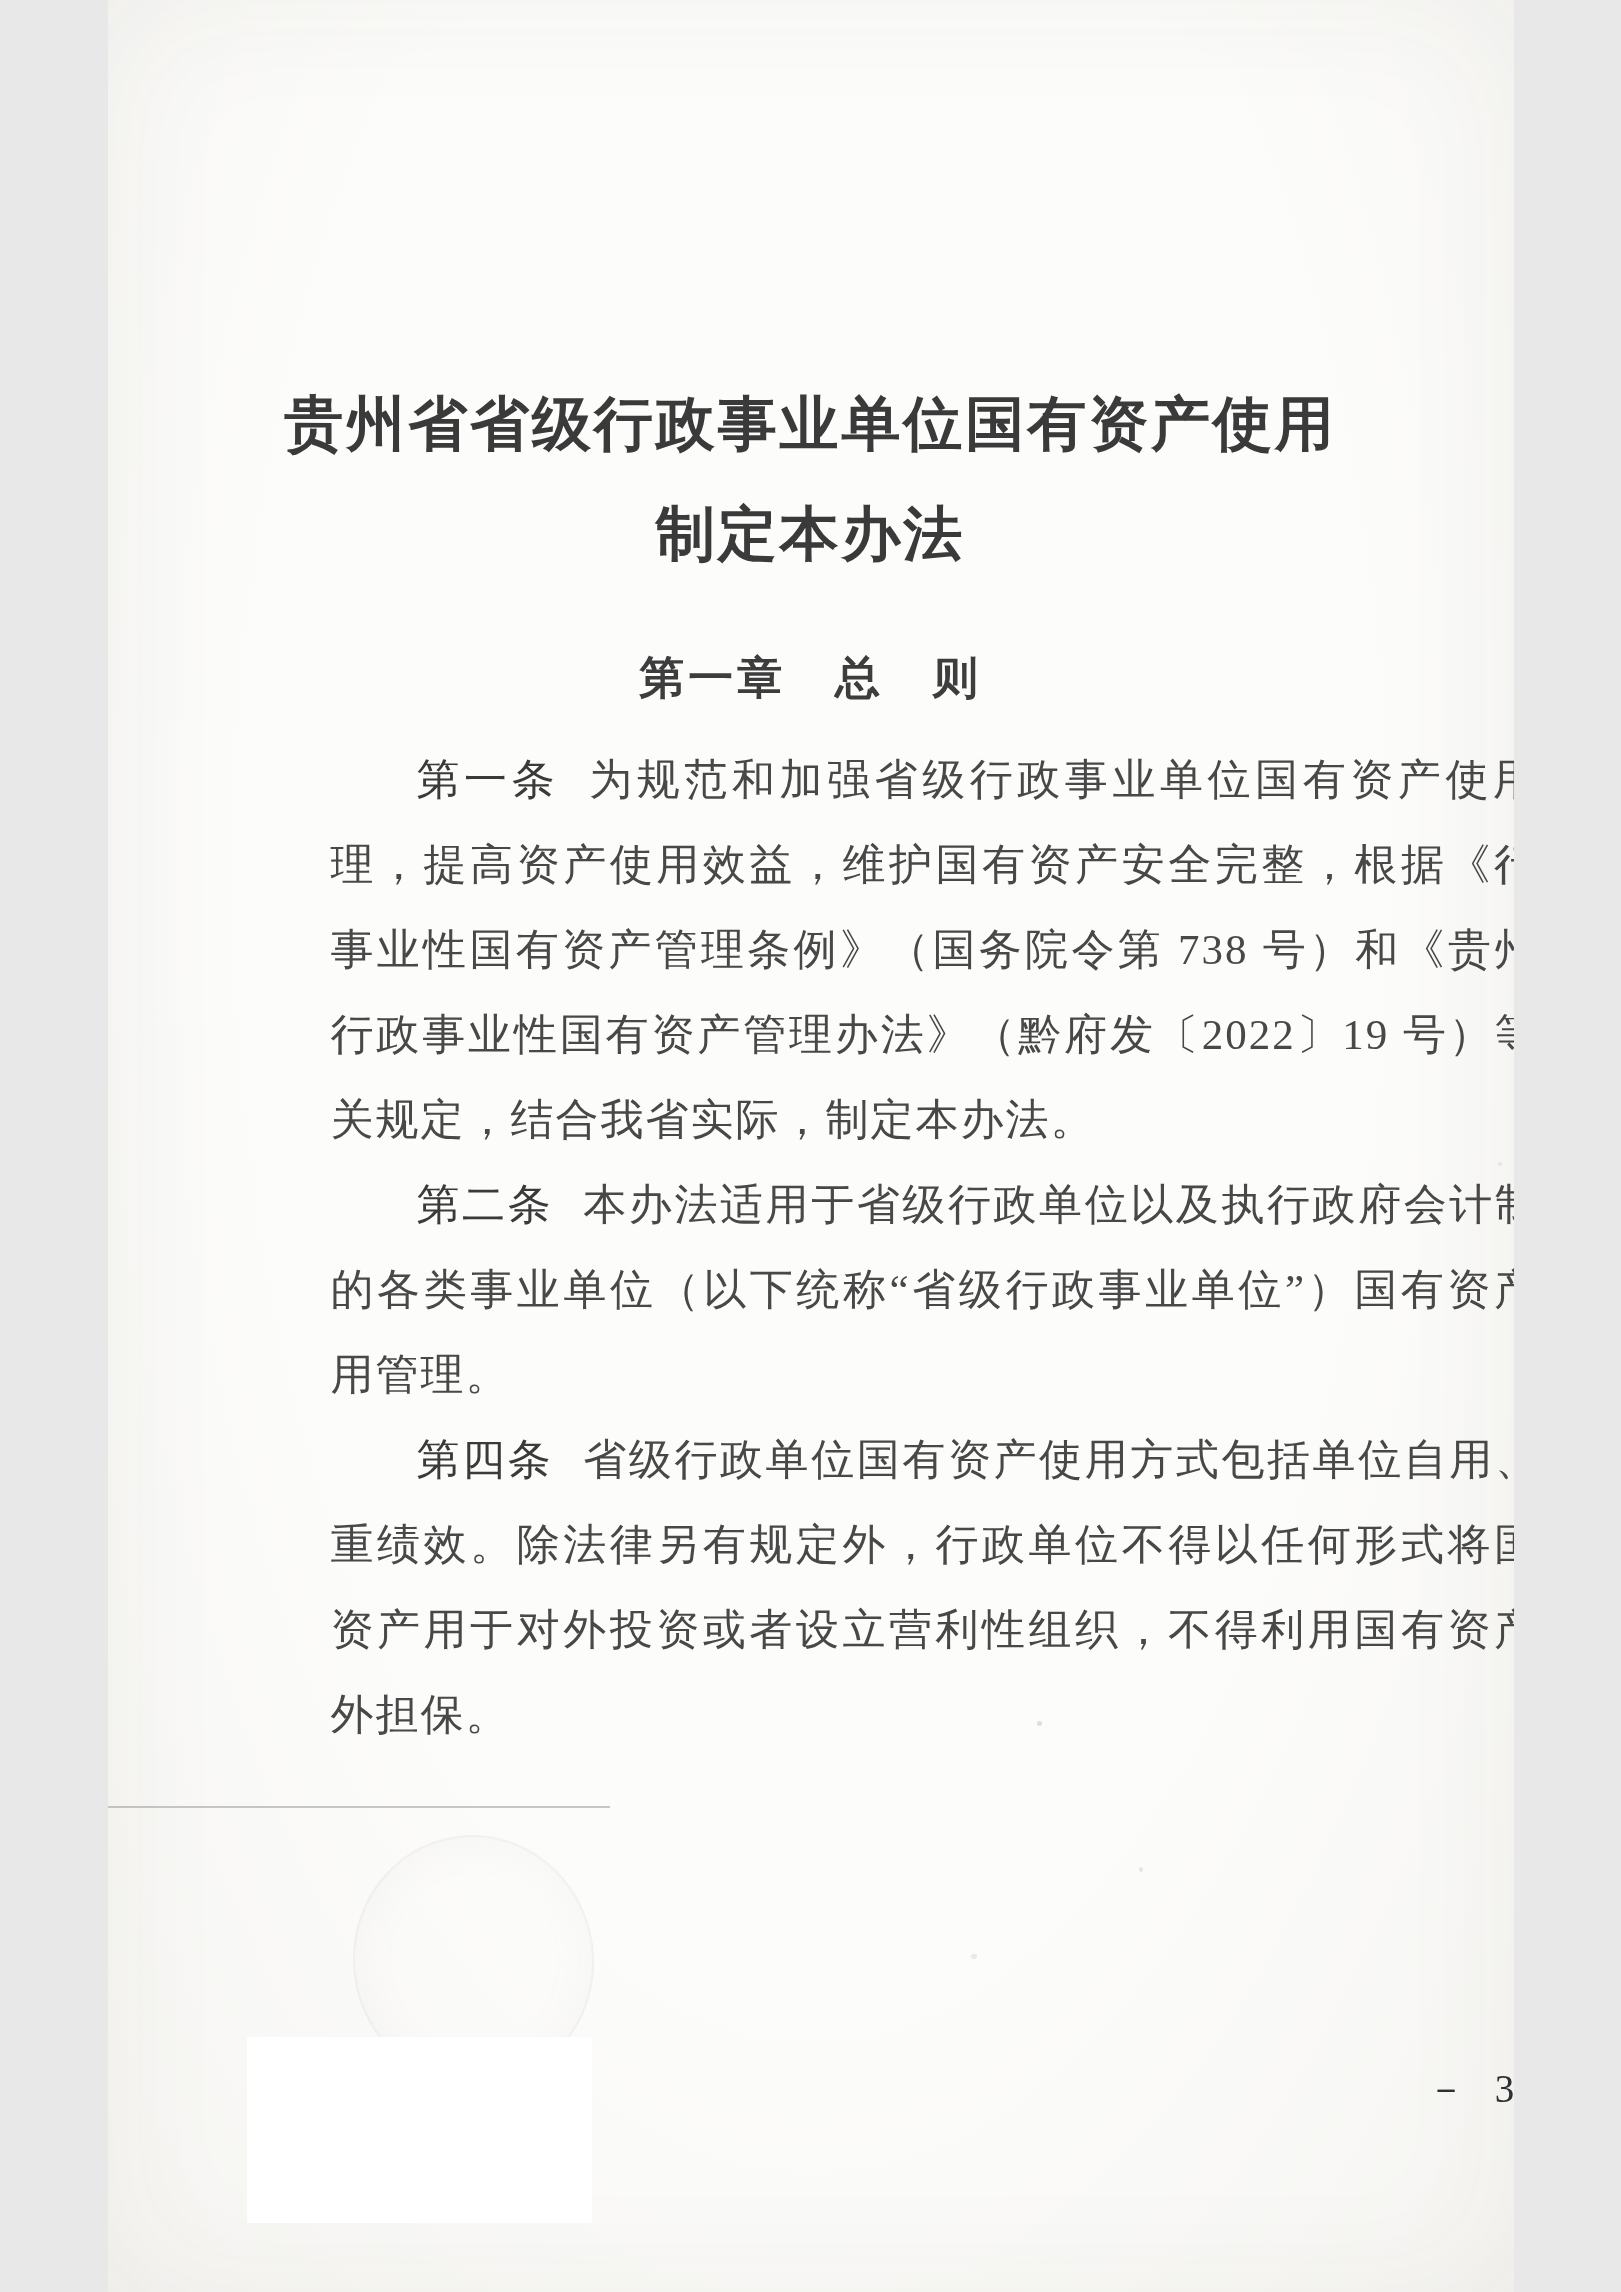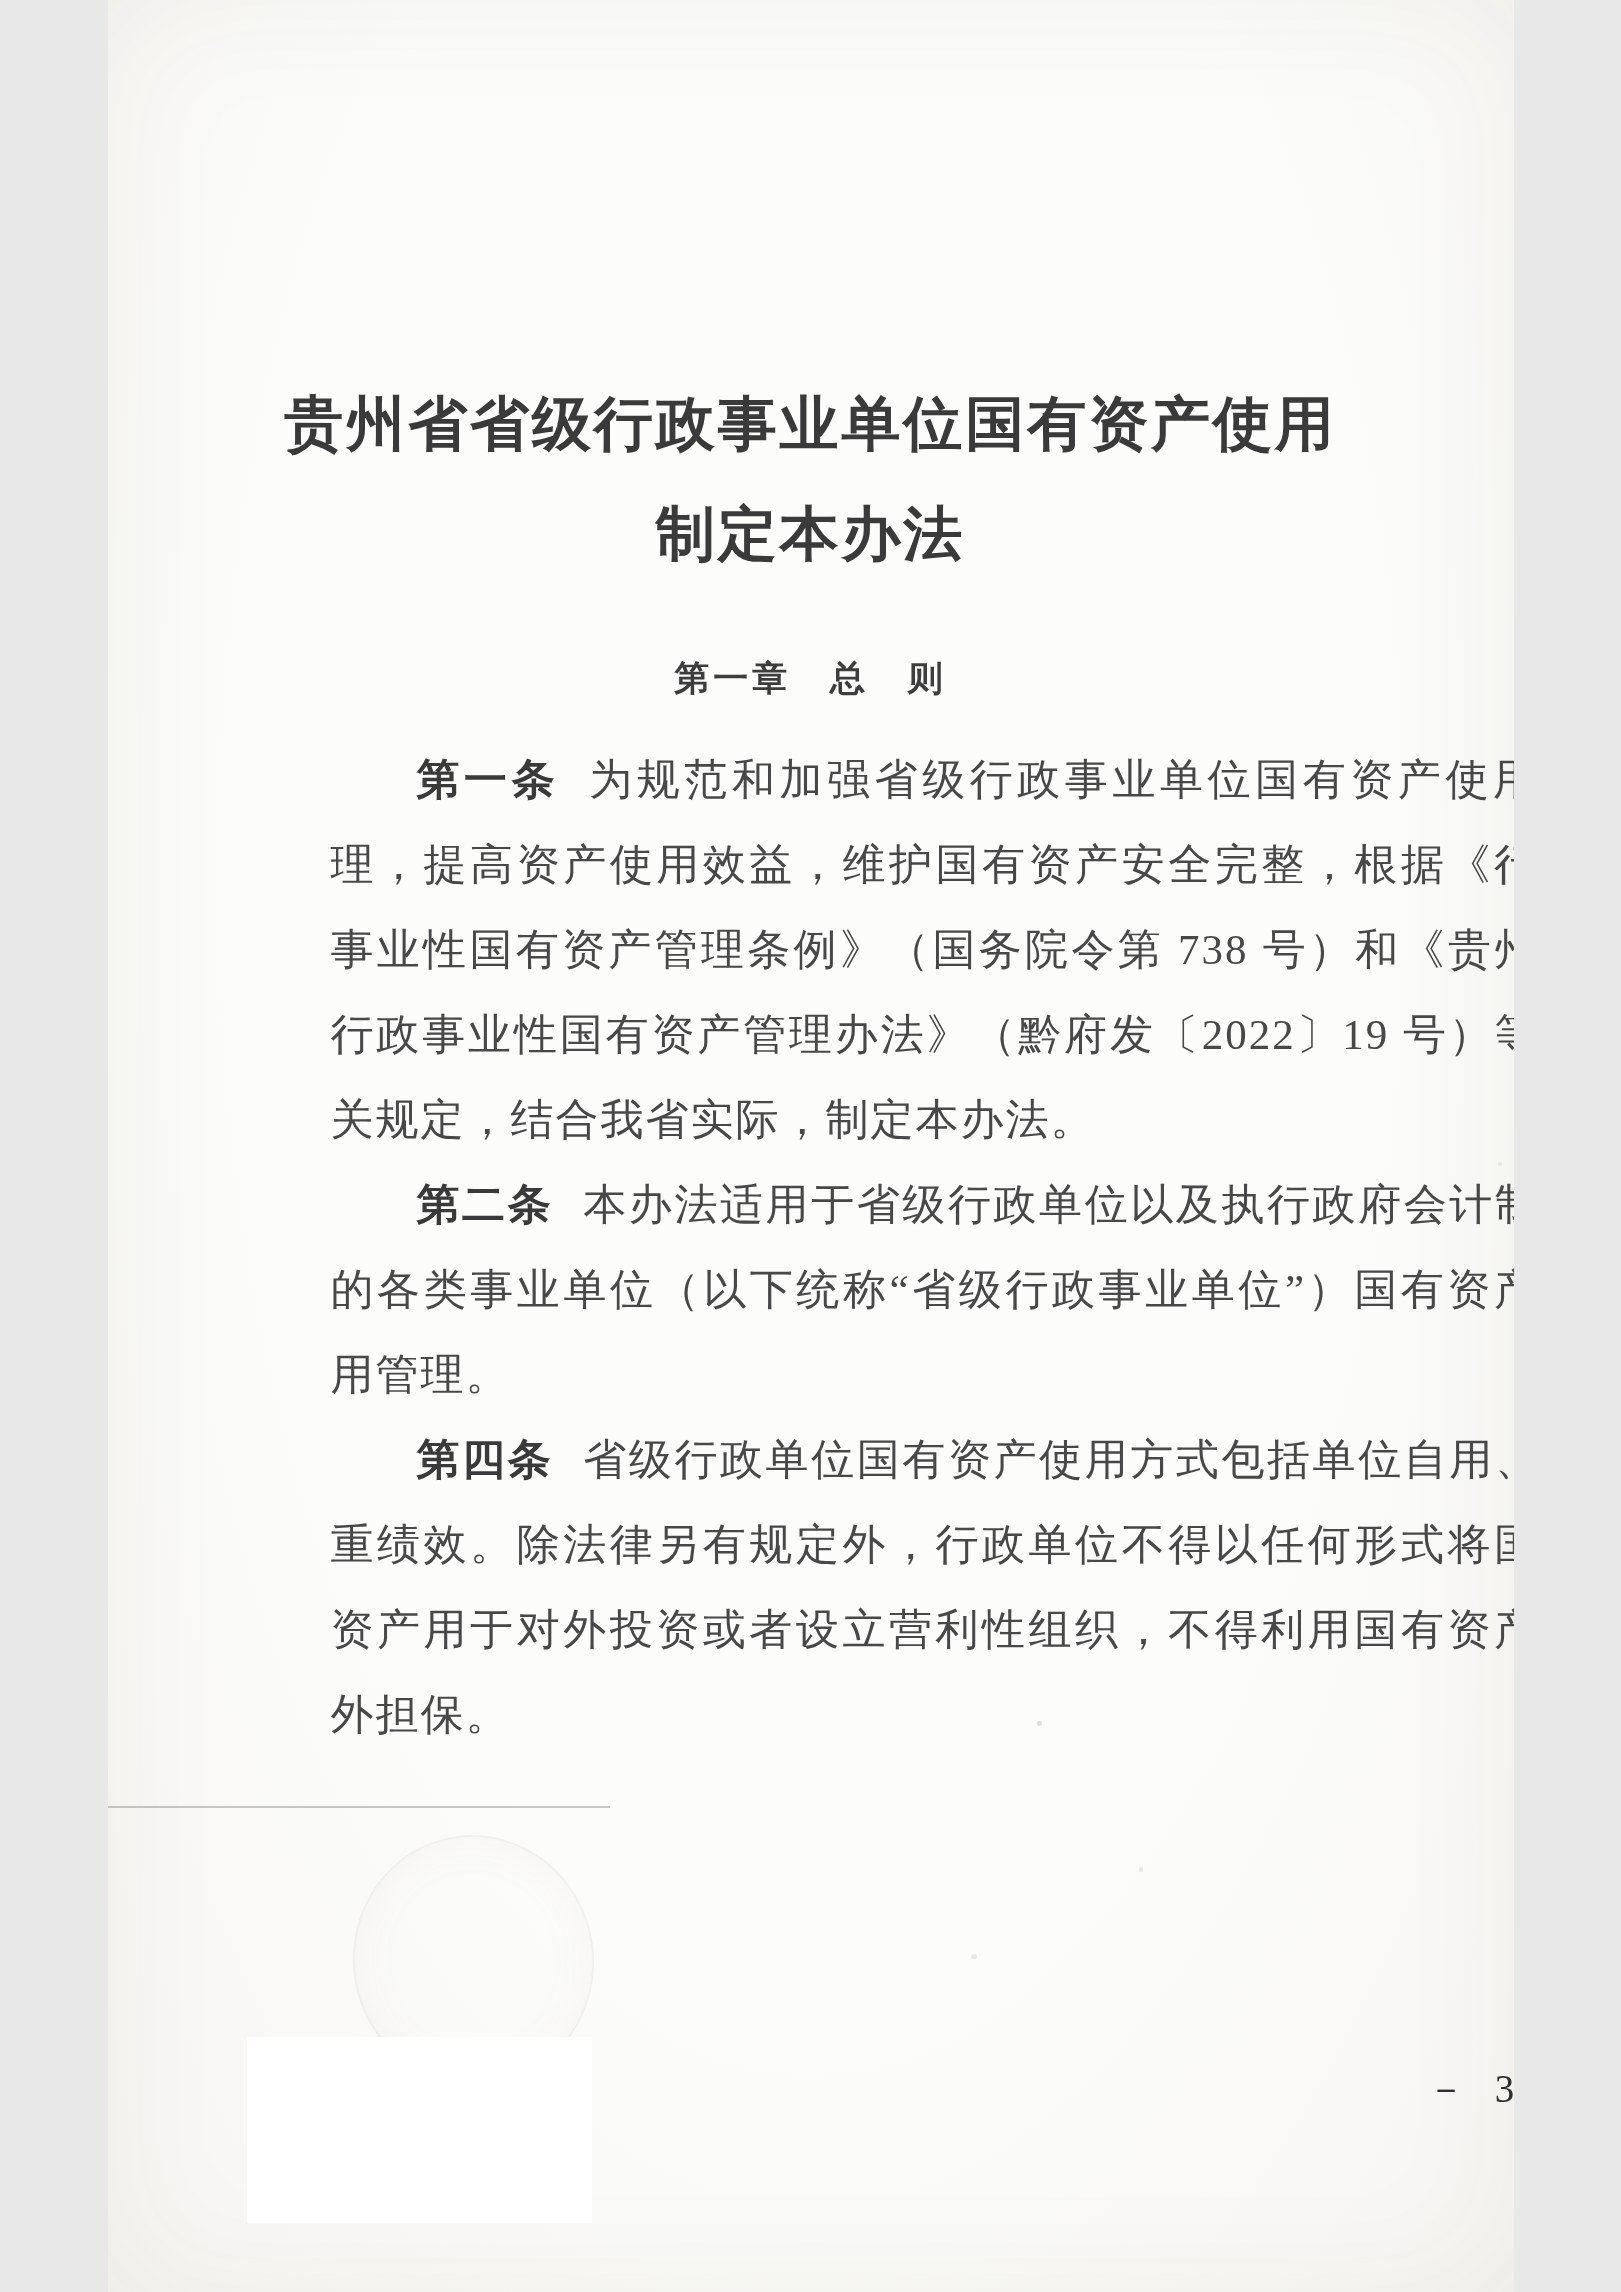--- a/index.html
+++ b/index.html
@@ -30,21 +30,21 @@
     letter-spacing: 2.9px;
     color: #3a3a3a;
   }
   .chapter-heading {
     position: absolute;
     top: 649px;
     left: 0;
     width: 100%;
     text-align: center;
     font-weight: 700;
-    font-size: 35px;
+    font-size: 45px;
     line-height: 59px;
     letter-spacing: 3.9px;
     color: #3d3d3d;
   }
   .content {
     position: absolute;
     top: 737px;
     left: 223px;
     width: 1255px;
     font-size: 43px;
@@ -54,21 +54,21 @@
     text-justify: inter-character;
     color: #484848;
   }
   .content p {
     margin: 0;
     padding: 0;
     text-indent: 86px;
     text-align-last: left;
   }
   .article-label {
-    font-weight: 700;
+    font-weight: 400;
     color: #3a3a3a;
     margin-right: 30px;
   }
   .page-number {
     position: absolute;
     top: 2062px;
     left: 1319px;
     font-size: 39px;
     letter-spacing: 9.8px;
     color: #2f2f33;

